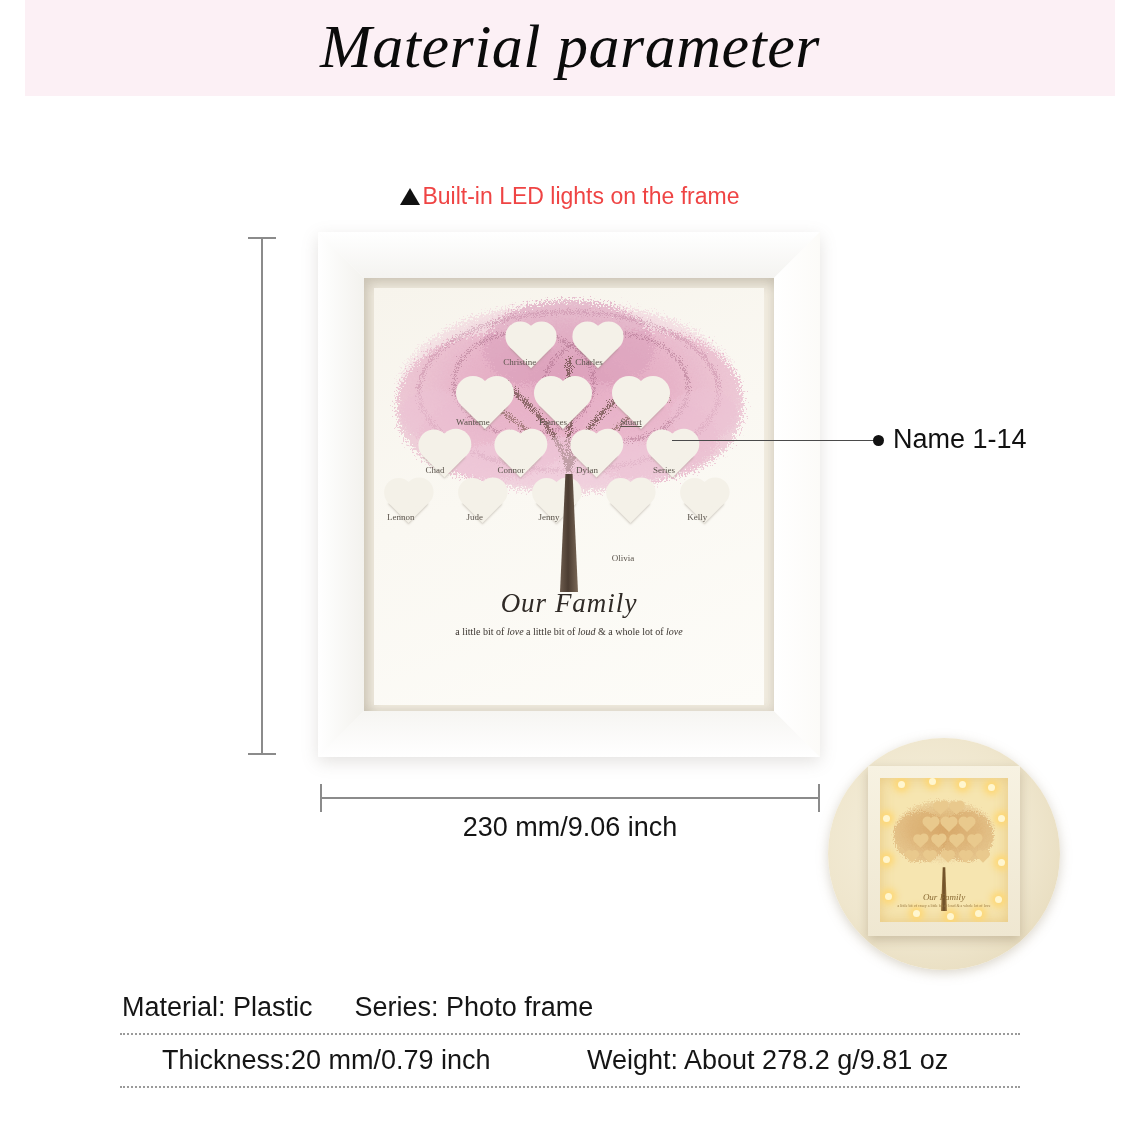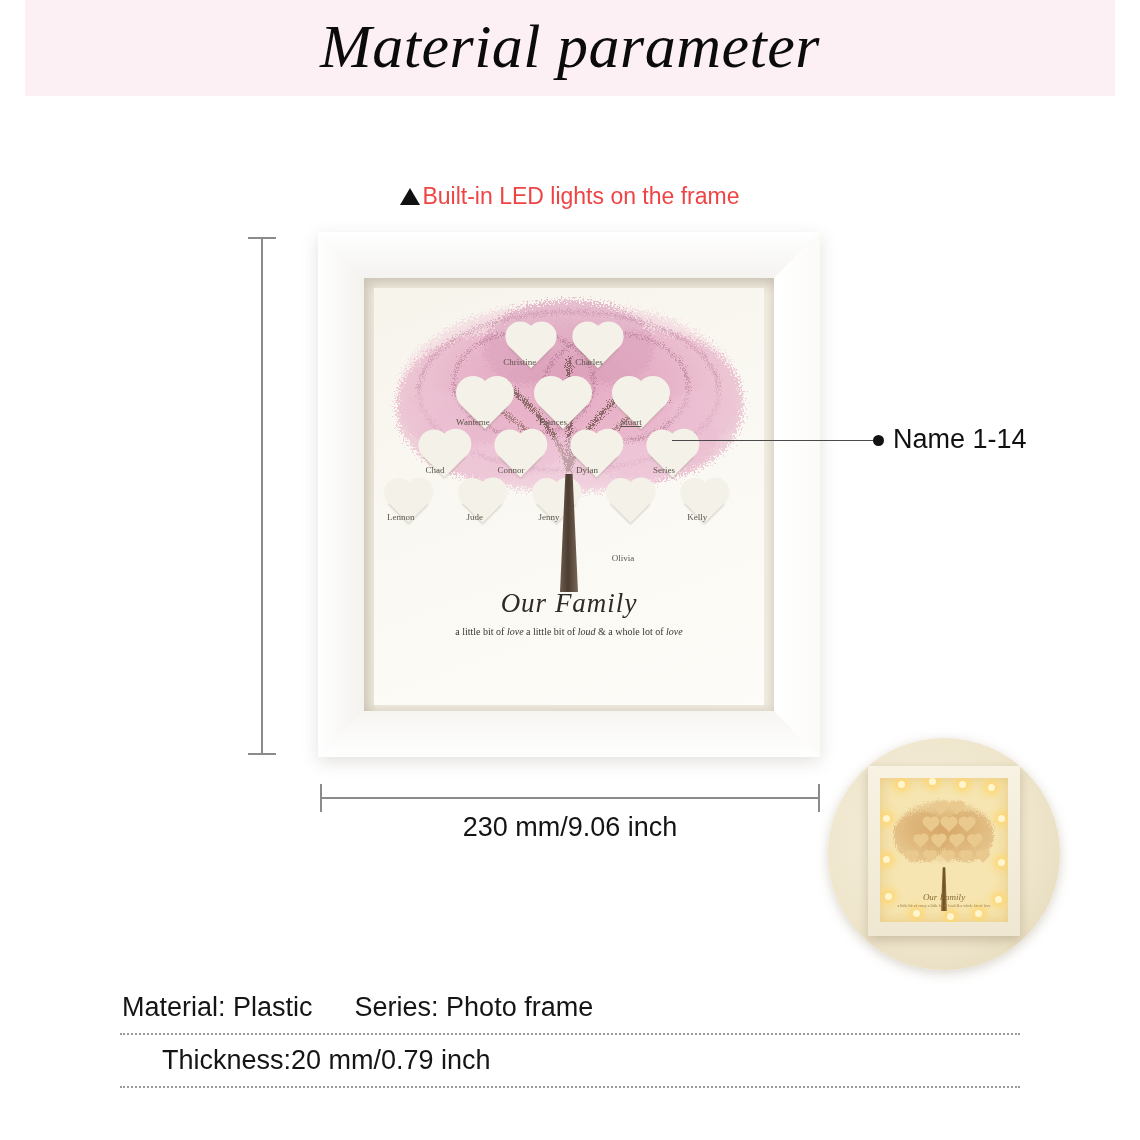--- a/index.html
+++ b/index.html
@@ -488,14 +488,15 @@
   </div>
 </div>
 
 <div id="spec-table">
   <div class="spec-row">
     <div class="spec-cell c2">Material: Plastic</div>
     <div class="spec-cell c1">Series: Photo frame</div>
   </div>
   <div class="spec-row">
     <div class="spec-cell c1">Thickness:20 mm/0.79 inch</div>
+    <div class="spec-cell c2">Weight: About 278.2 g/9.81 oz</div>
   </div>
 </div>
 
 </body></html>

